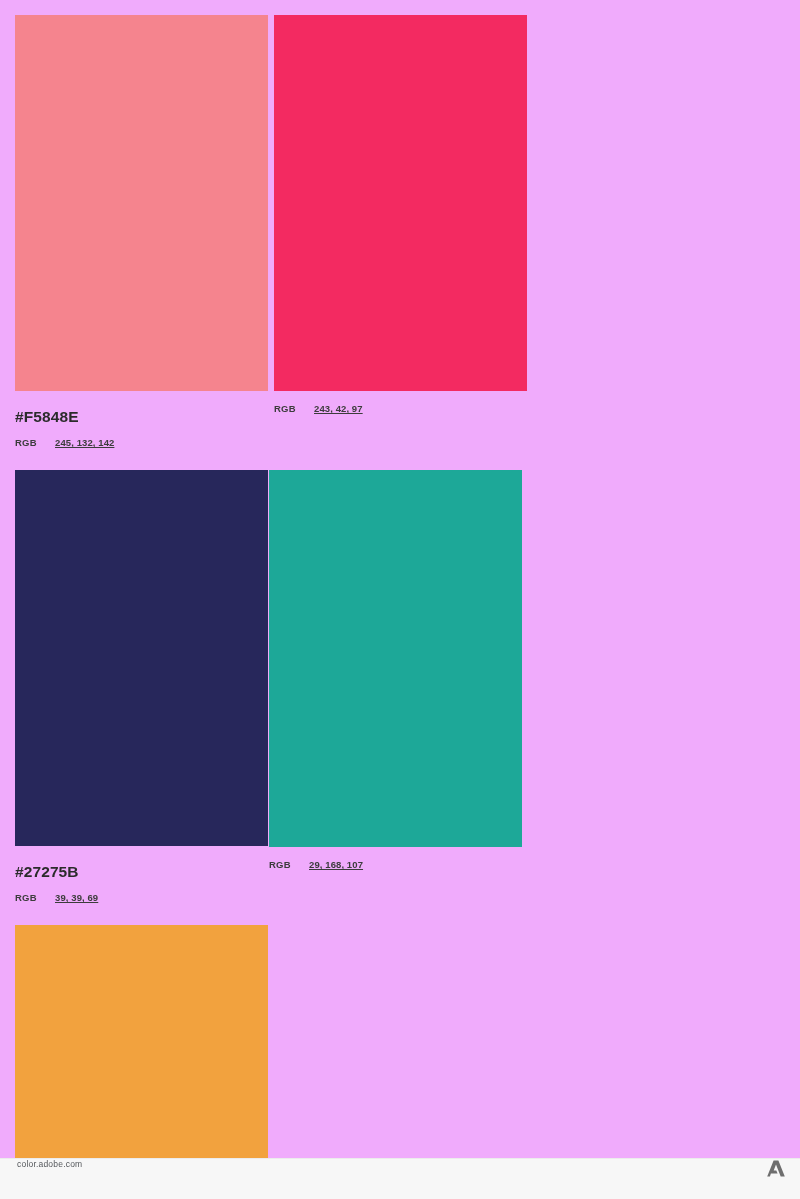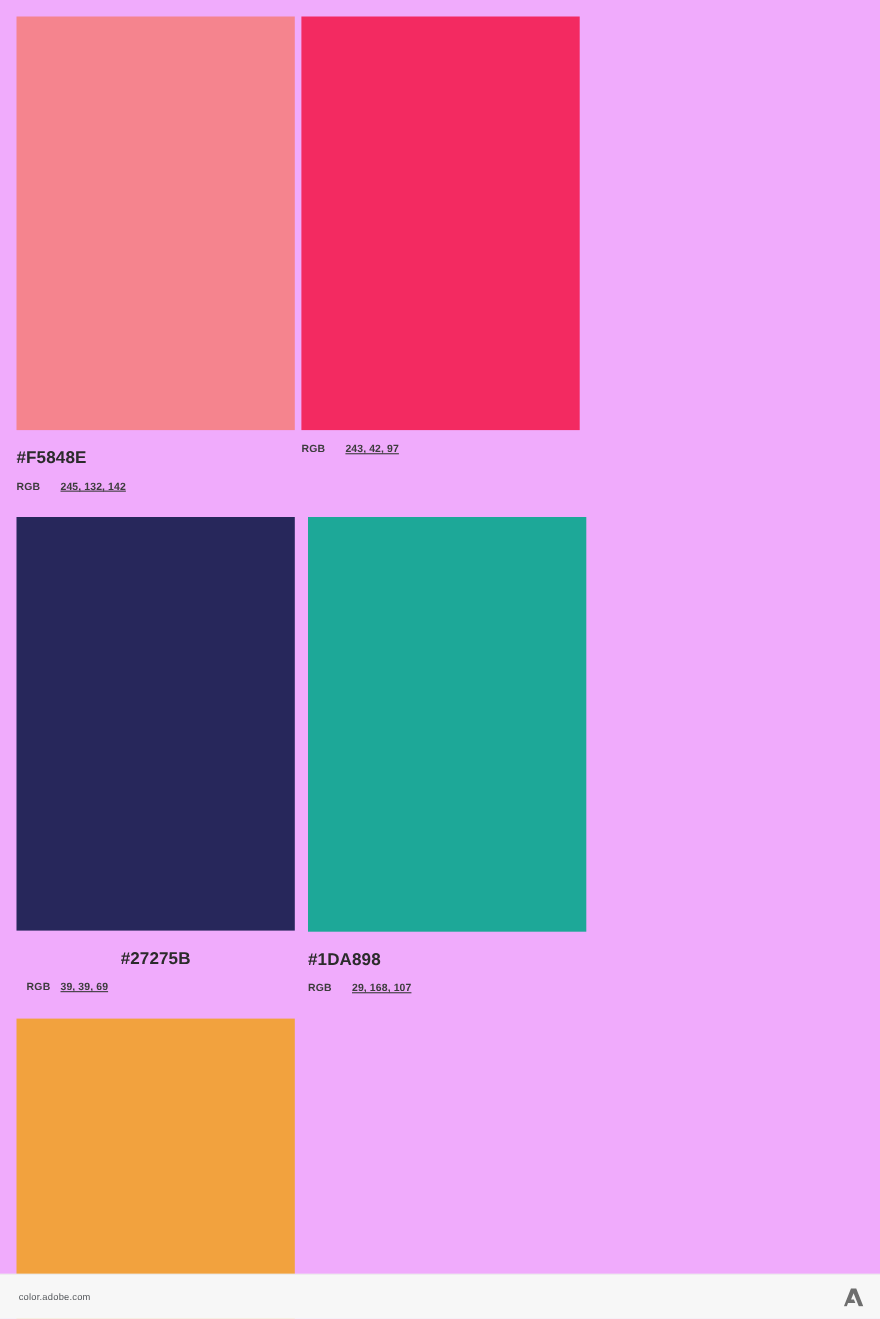--- a/index.html
+++ b/index.html
@@ -32,22 +32,21 @@
     flex-wrap: wrap;
     gap: 0;
   }
 
   .swatch-cell {
     width: 253px;
     margin-right: 6px;
     margin-bottom: 22px;
   }
   .swatch-cell.last-in-row {
-    margin-right: 12px;
-    text-align: center;
+    margin-right: 1px;
   }
 
   .swatch-chip {
     width: 100%;
     height: 376px;
     display: block;
   }
 
   .row-two .swatch-chip {
     height: 377px;
@@ -83,21 +82,21 @@
 
   .footer {
     position: absolute;
     left: 0;
     bottom: 0;
     width: 800px;
     height: 41px;
     background: #f7f7f7;
     border-top: 1px solid #ececec;
     display: flex;
-    align-items: center;
+    align-items: flex-start;
     justify-content: space-between;
     box-sizing: border-box;
     padding: 0 14px 0 17px;
   }
 
   .footer-url {
     font-size: 8.5px;
     color: #55585c;
     letter-spacing: 0.2px;
   }
@@ -136,21 +135,20 @@
       <div class="swatch-chip" id="chip-2" style="background-color: rgb(39, 39, 91);"></div>
       <div class="swatch-hex">#27275B</div>
       <div class="swatch-rgb-line">
         <span class="swatch-rgb-label">RGB</span>
         <span class="swatch-rgb-value">39, 39, 69</span>
       </div>
     </div>
 
     <div class="swatch-cell row-two">
       <div class="swatch-chip" id="chip-3" style="background-color: rgb(29, 168, 152);"></div>
-      <div class="swatch-hex">#1DA898</div>
       <div class="swatch-rgb-line">
         <span class="swatch-rgb-label">RGB</span>
         <span class="swatch-rgb-value">29, 168, 107</span>
       </div>
     </div>
 
     <div class="swatch-cell row-two">
       <div class="swatch-chip" id="chip-4" style="background-color: rgb(242, 162, 62);"></div>
 
     </div>

